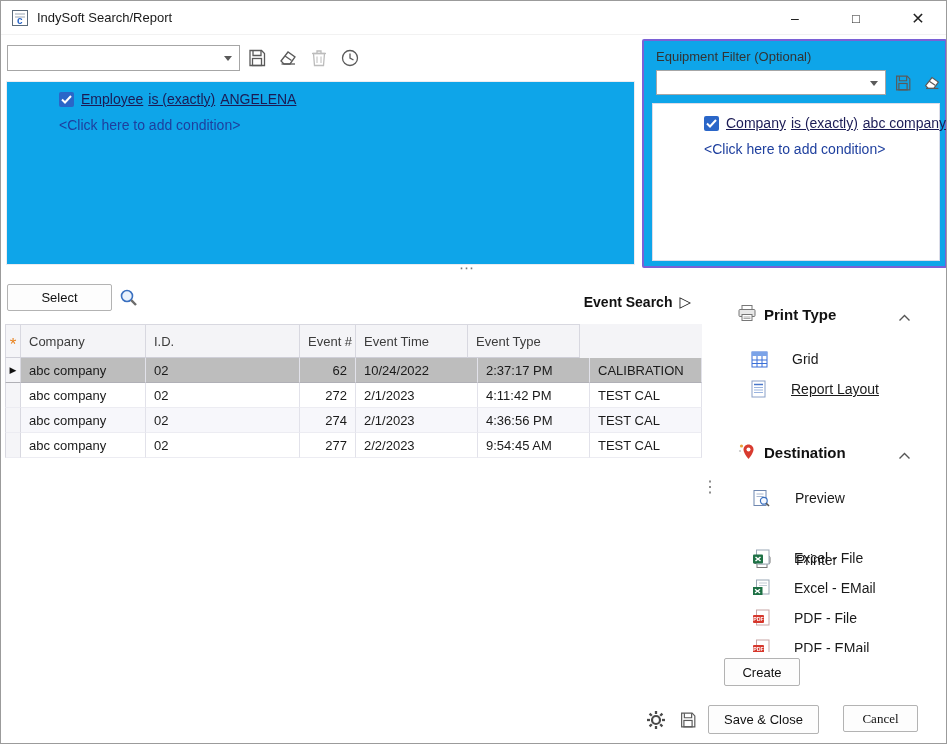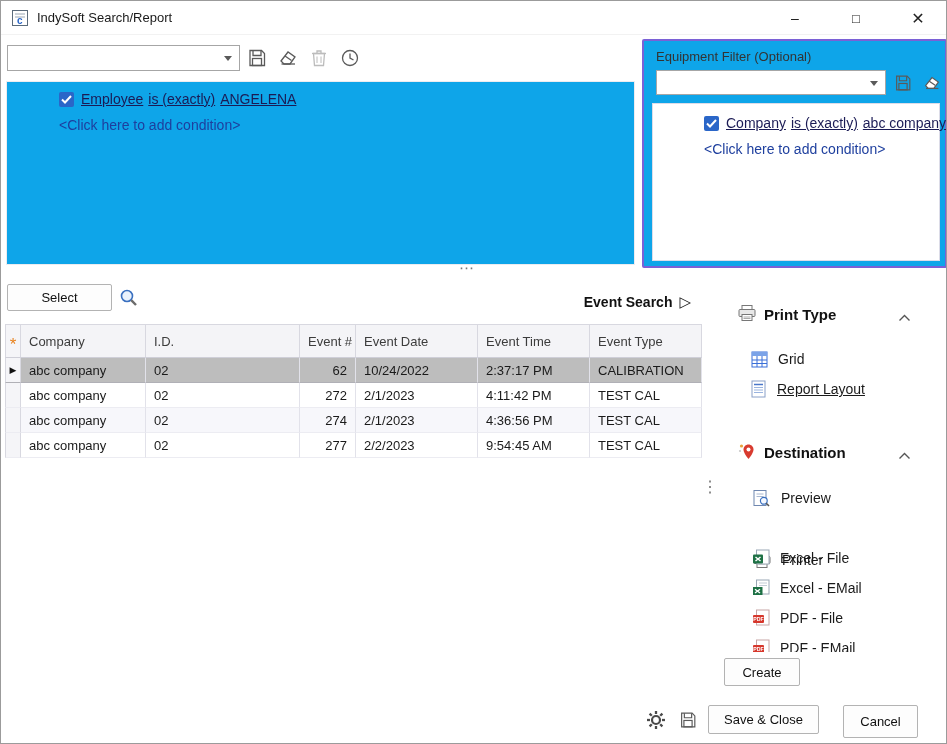--- a/index.html
+++ b/index.html
@@ -47,29 +47,29 @@
   .c1 { width: 125px; } .c2 { width: 154px; }
   .c3 { width: 56px; justify-content: flex-end; }
   .c4 { width: 122px; } .c5 { width: 112px; } .c6 { width: 112px; }
   .g-row.sel .g-cell { background: var(--selected_row, #bdbdbd); border-bottom: 1px solid #b0b0b6; }
   .g-row.alt .g-cell { background: #f7f7fb; }
   .star { color: #e8821e; font-size: 17px; line-height: 10px; margin-top: 7px; }
   .rowptr { font-size: 9px; color: #111; }
   
   .abs { position: absolute; }
   .section-title { font-weight: bold; font-size: 15px; color: #111; }
-  .opt-row { position: absolute; display: flex; align-items: center; gap: 10px; height: 22px; cursor: pointer; padding-left: 8px; }
+  .opt-row { position: absolute; display: flex; align-items: center; gap: 24px; height: 22px; cursor: pointer; padding-left: 8px; }
   .opt-label { font-size: 14px; color: #1a1a1a; }
   .opt-label.selected { text-decoration: underline; }
   .chev { cursor: pointer; }
   .clipbox { position: absolute; overflow: hidden; }
   
   #create-btn { left: 723px; top: 657px; width: 76px; height: 28px; }
   #saveclose-btn { left: 707px; top: 704px; width: 111px; height: 29px; }
-  #cancel-btn { left: 842px; top: 704px; width: 75px; height: 33px; }
+  #cancel-btn { left: 842px; top: 704px; width: 75px; height: 27px; font-family: Liberation Serif, serif; }
   #gear-btn { left: 642px; top: 706px; }
   #footer-save-btn { left: 674px; top: 706px; }
 </style>
 </head>
 <body>
 
 <div class="window">
 
   <div class="titlebar">
     <span class="app-icon">
@@ -195,21 +195,20 @@
   </div>
 
   <div id="grid">
     <div class="g-row g-head">
       <div class="g-cell c0">
           <span class="star">*</span>
         </div>
       <div class="g-cell c1">Company</div>
       <div class="g-cell c2">I.D.</div>
       <div class="g-cell c3" style="justify-content:flex-start;">Event #</div>
-      <div class="g-cell c4">Event Date</div>
       <div class="g-cell c5">Event Time</div>
       <div class="g-cell c6">Event Type</div>
     </div>
     <div class="g-row sel">
       <div class="g-cell c0">
           <span class="rowptr">▶</span>
         </div>
       <div class="g-cell c1">abc company</div>
       <div class="g-cell c2">02</div>
       <div class="g-cell c3">62</div>

